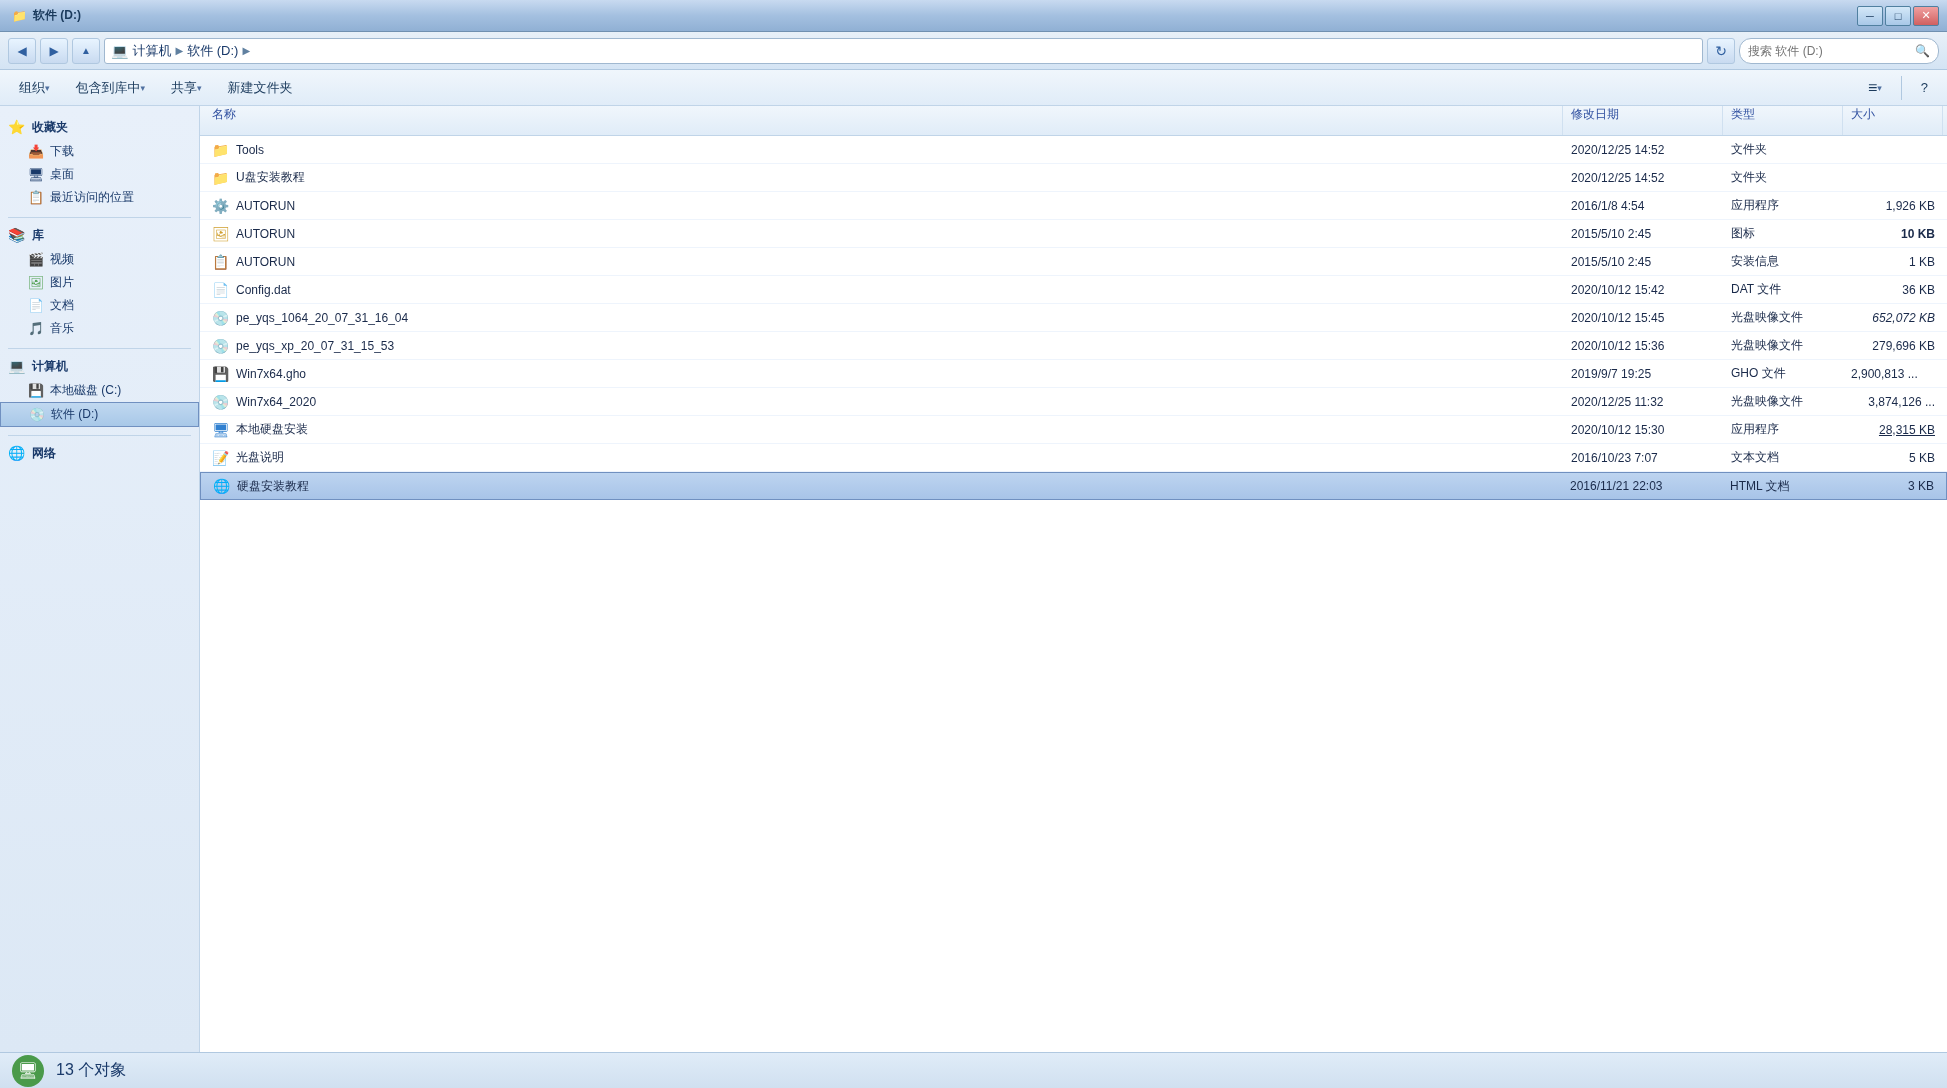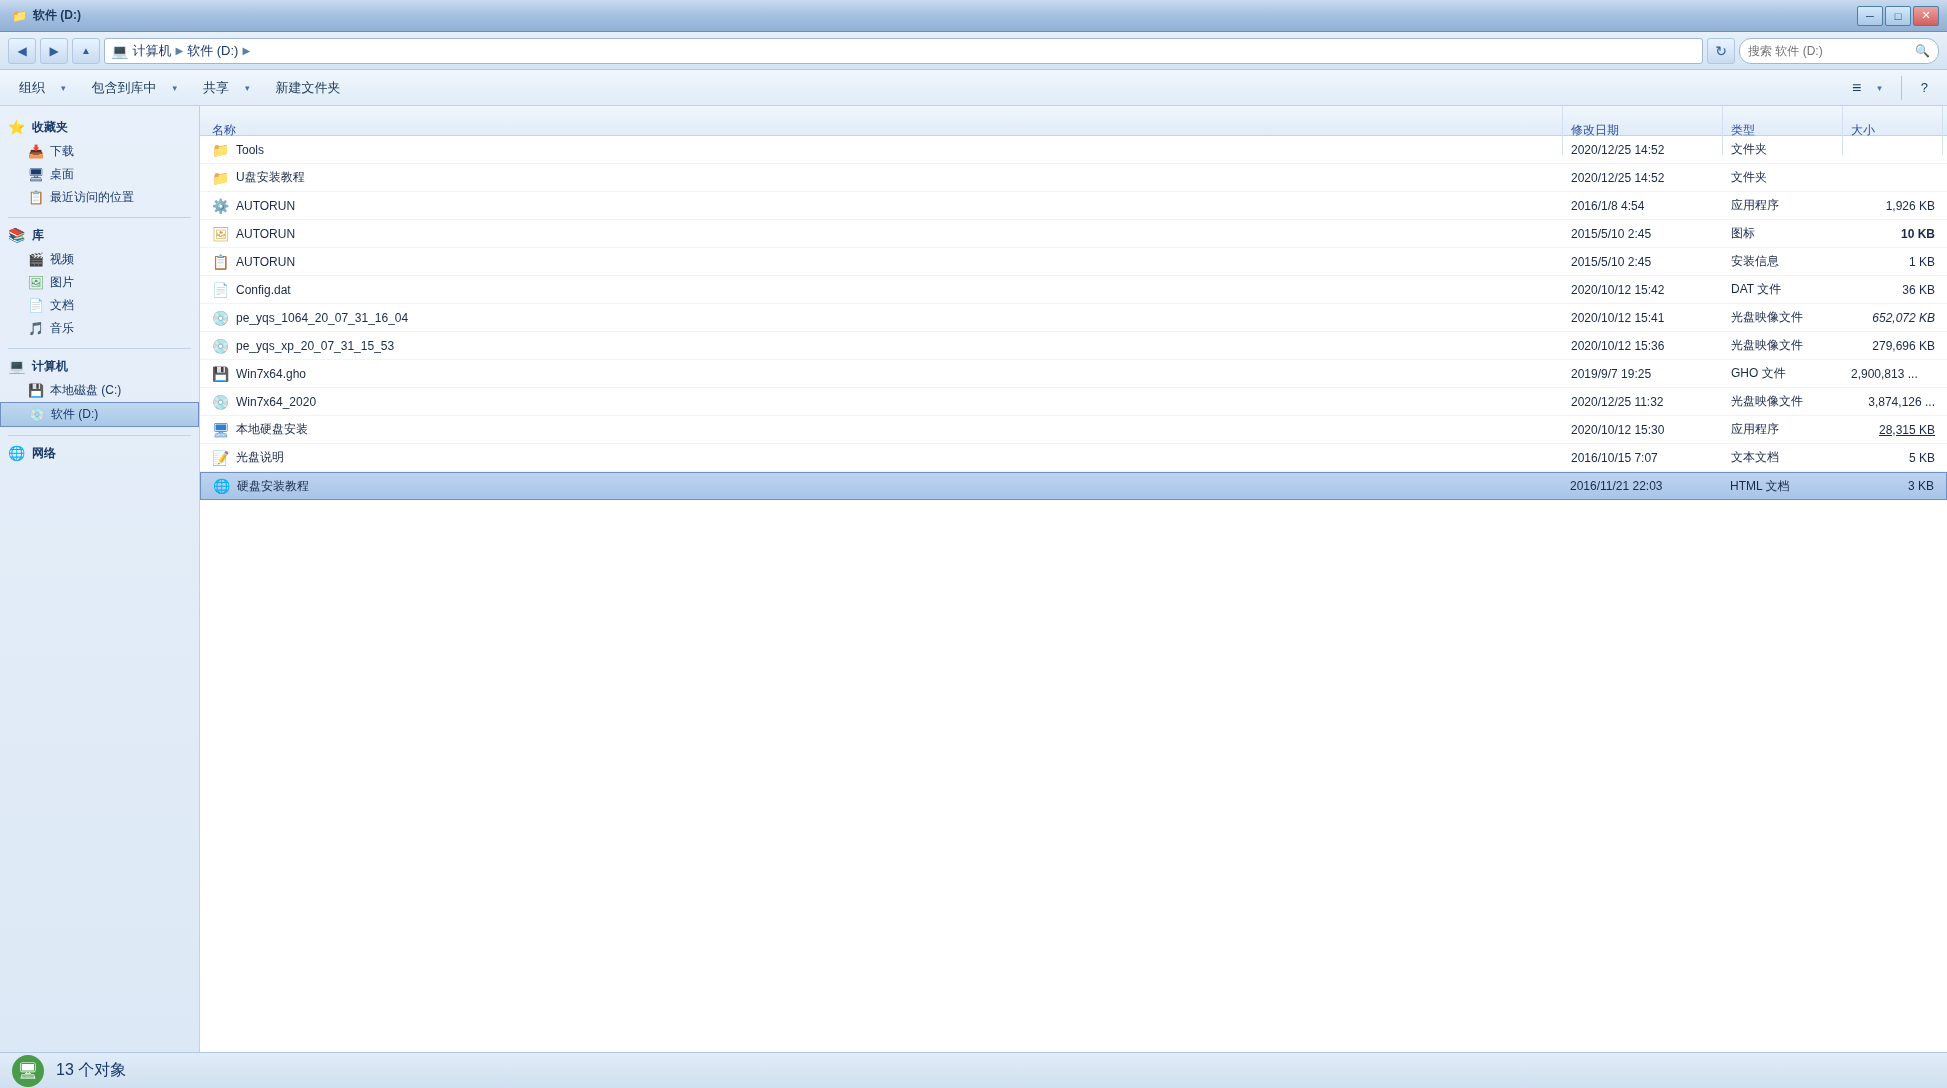--- a/index.html
+++ b/index.html
@@ -143,21 +143,21 @@
       border-bottom: 1px solid #c0d4e8;
     }
     .toolbar-btn {
       height: 28px;
       padding: 0 10px;
       border: 1px solid transparent;
       background: transparent;
       cursor: pointer;
       display: flex;
       align-items: center;
-      gap: 16px;
+      gap: 0;
       border-radius: 3px;
       font-size: 13px;
       color: #1a3a5c;
     }
     .toolbar-separator {
       width: 1px;
       height: 24px;
       background: #b0c8e0;
       margin: 0 4px;
     }
@@ -243,21 +243,21 @@
       align-items: center;
       padding: 0 4px;
       font-size: 12px;
       color: #3050a0;
       font-weight: normal;
       position: sticky;
       top: 0;
       z-index: 1;
     }
     .col-header {
-      padding: 16px 8px;
+      padding: 0 8px;
       border-right: 1px solid #d0e0f0;
       height: 100%;
       display: flex;
       cursor: pointer;
     }
     .file-row {
       display: grid;
       grid-template-columns: 1fr 160px 120px 100px;
       height: 28px;
       align-items: center;
@@ -572,21 +572,21 @@
       <div class="file-cell" style="justify-content:flex-end;">
         <span>36 KB</span>
       </div>
     </div>
         <div class="file-row">
       <div class="file-cell">
         <span class="file-icon" style="color:#8060d0">💿</span>
         <span>pe_yqs_1064_20_07_31_16_04</span>
       </div>
       <div class="file-cell">
-        <span>2020/10/12 15:41</span>
+        <span>2020/10/12 15:45</span>
       </div>
       <div class="file-cell">
         <span>光盘映像文件</span>
       </div>
       <div class="file-cell" style="justify-content:flex-end;font-style:italic;">
         <span>652,072 KB</span>
       </div>
     </div>
         <div class="file-row">
       <div class="file-cell">
@@ -647,21 +647,21 @@
       <div class="file-cell" style="justify-content:flex-end;text-decoration:underline;">
         <span>28,315 KB</span>
       </div>
     </div>
         <div class="file-row">
       <div class="file-cell">
         <span class="file-icon" style="color:#404040">📝</span>
         <span>光盘说明</span>
       </div>
       <div class="file-cell">
-        <span>2016/10/15 7:07</span>
+        <span>2016/10/23 7:07</span>
       </div>
       <div class="file-cell">
         <span>文本文档</span>
       </div>
       <div class="file-cell" style="justify-content:flex-end;">
         <span>5 KB</span>
       </div>
     </div>
         <div class="file-row selected">
       <div class="file-cell">

